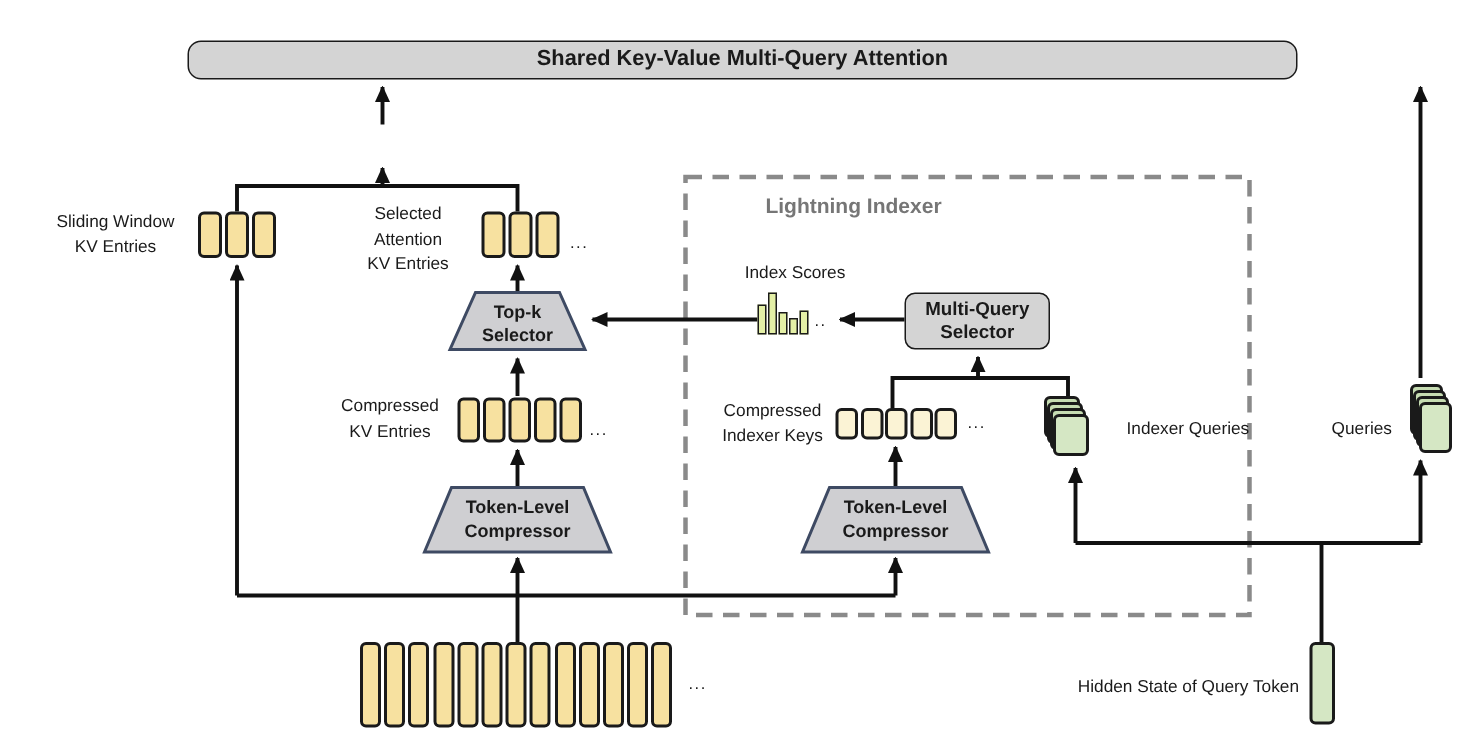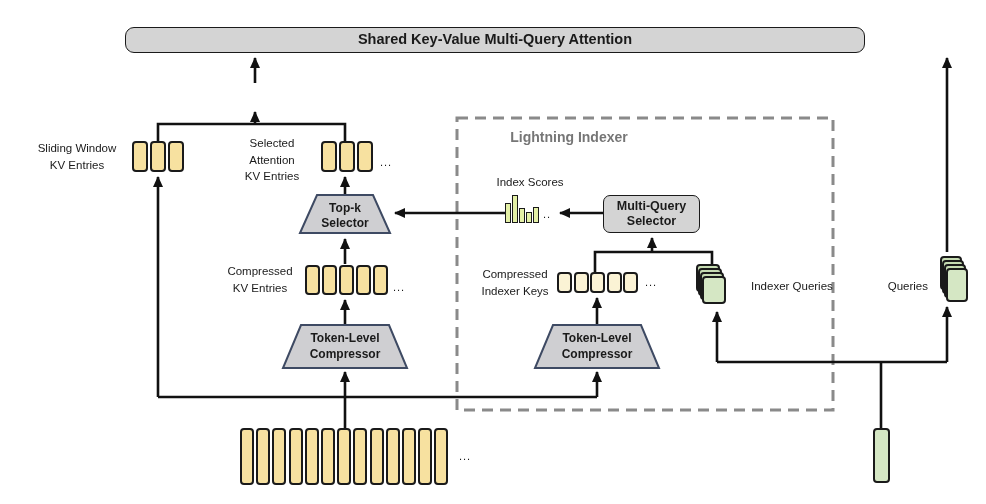--- a/index.html
+++ b/index.html
@@ -175,20 +175,21 @@
   <div class="lbl" style="left:222px; top:135px; width:100px;">Selected
 Attention
 KV Entries</div>
   <div class="lbl" style="left:210px; top:263px; width:100px;">Compressed
 KV Entries</div>
   <div class="lbl" style="left:480px; top:174px; width:100px;">Index Scores</div>
   <div class="lbl" style="left:465px; top:266px; width:100px;">Compressed
 Indexer Keys</div>
   <div class="lbl" style="left:733px; top:278px; width:110px; text-align:left;margin-left:18px;">Indexer Queries</div>
   <div class="lbl" style="left:848px; top:278px; width:80px; text-align:right;">Queries</div>
+  <div class="lbl" style="left:666px; top:450px; width:200px; text-align:right;">Hidden State of Query Token</div>
 
   <div class="ell" style="left:380px; top:156px;">...</div>
   <div class="ell" style="left:393px; top:281px;">...</div>
   <div class="ell" style="left:645px; top:276px;">...</div>
   <div class="ell" style="left:543px; top:208px;">..</div>
   <div class="ell" style="left:459px; top:450px;">...</div>
 
 </div>
 
 </body></html>

